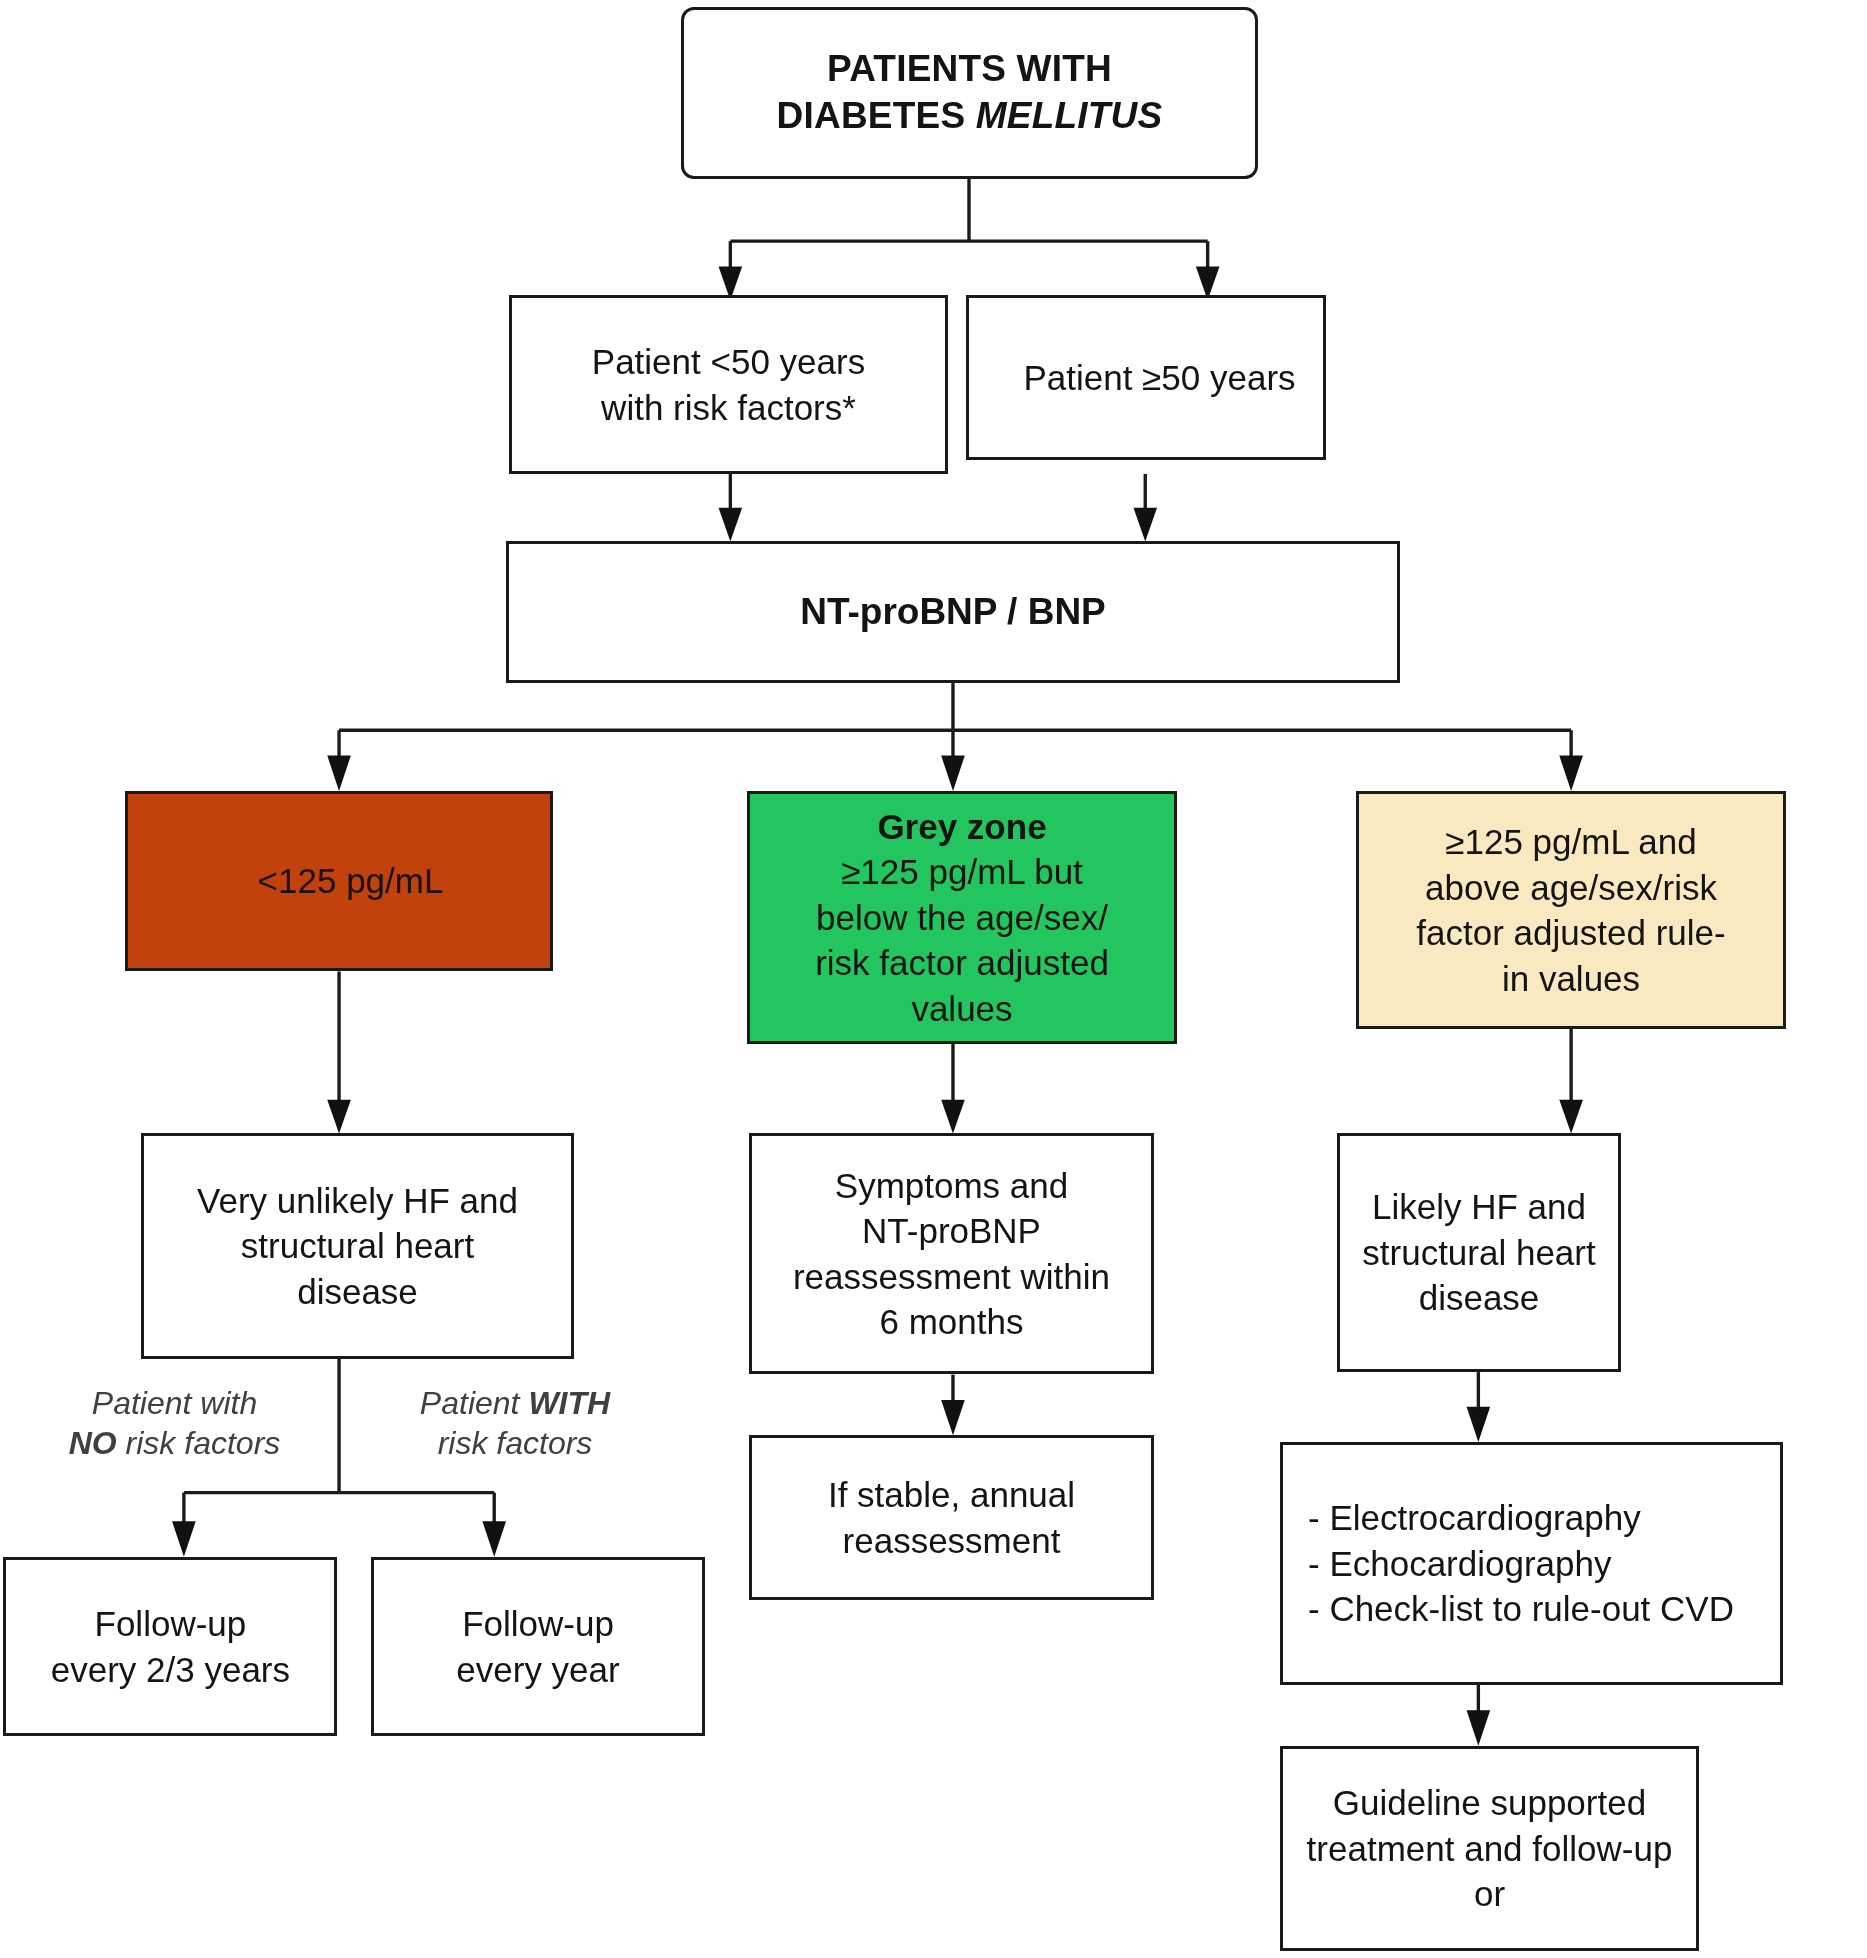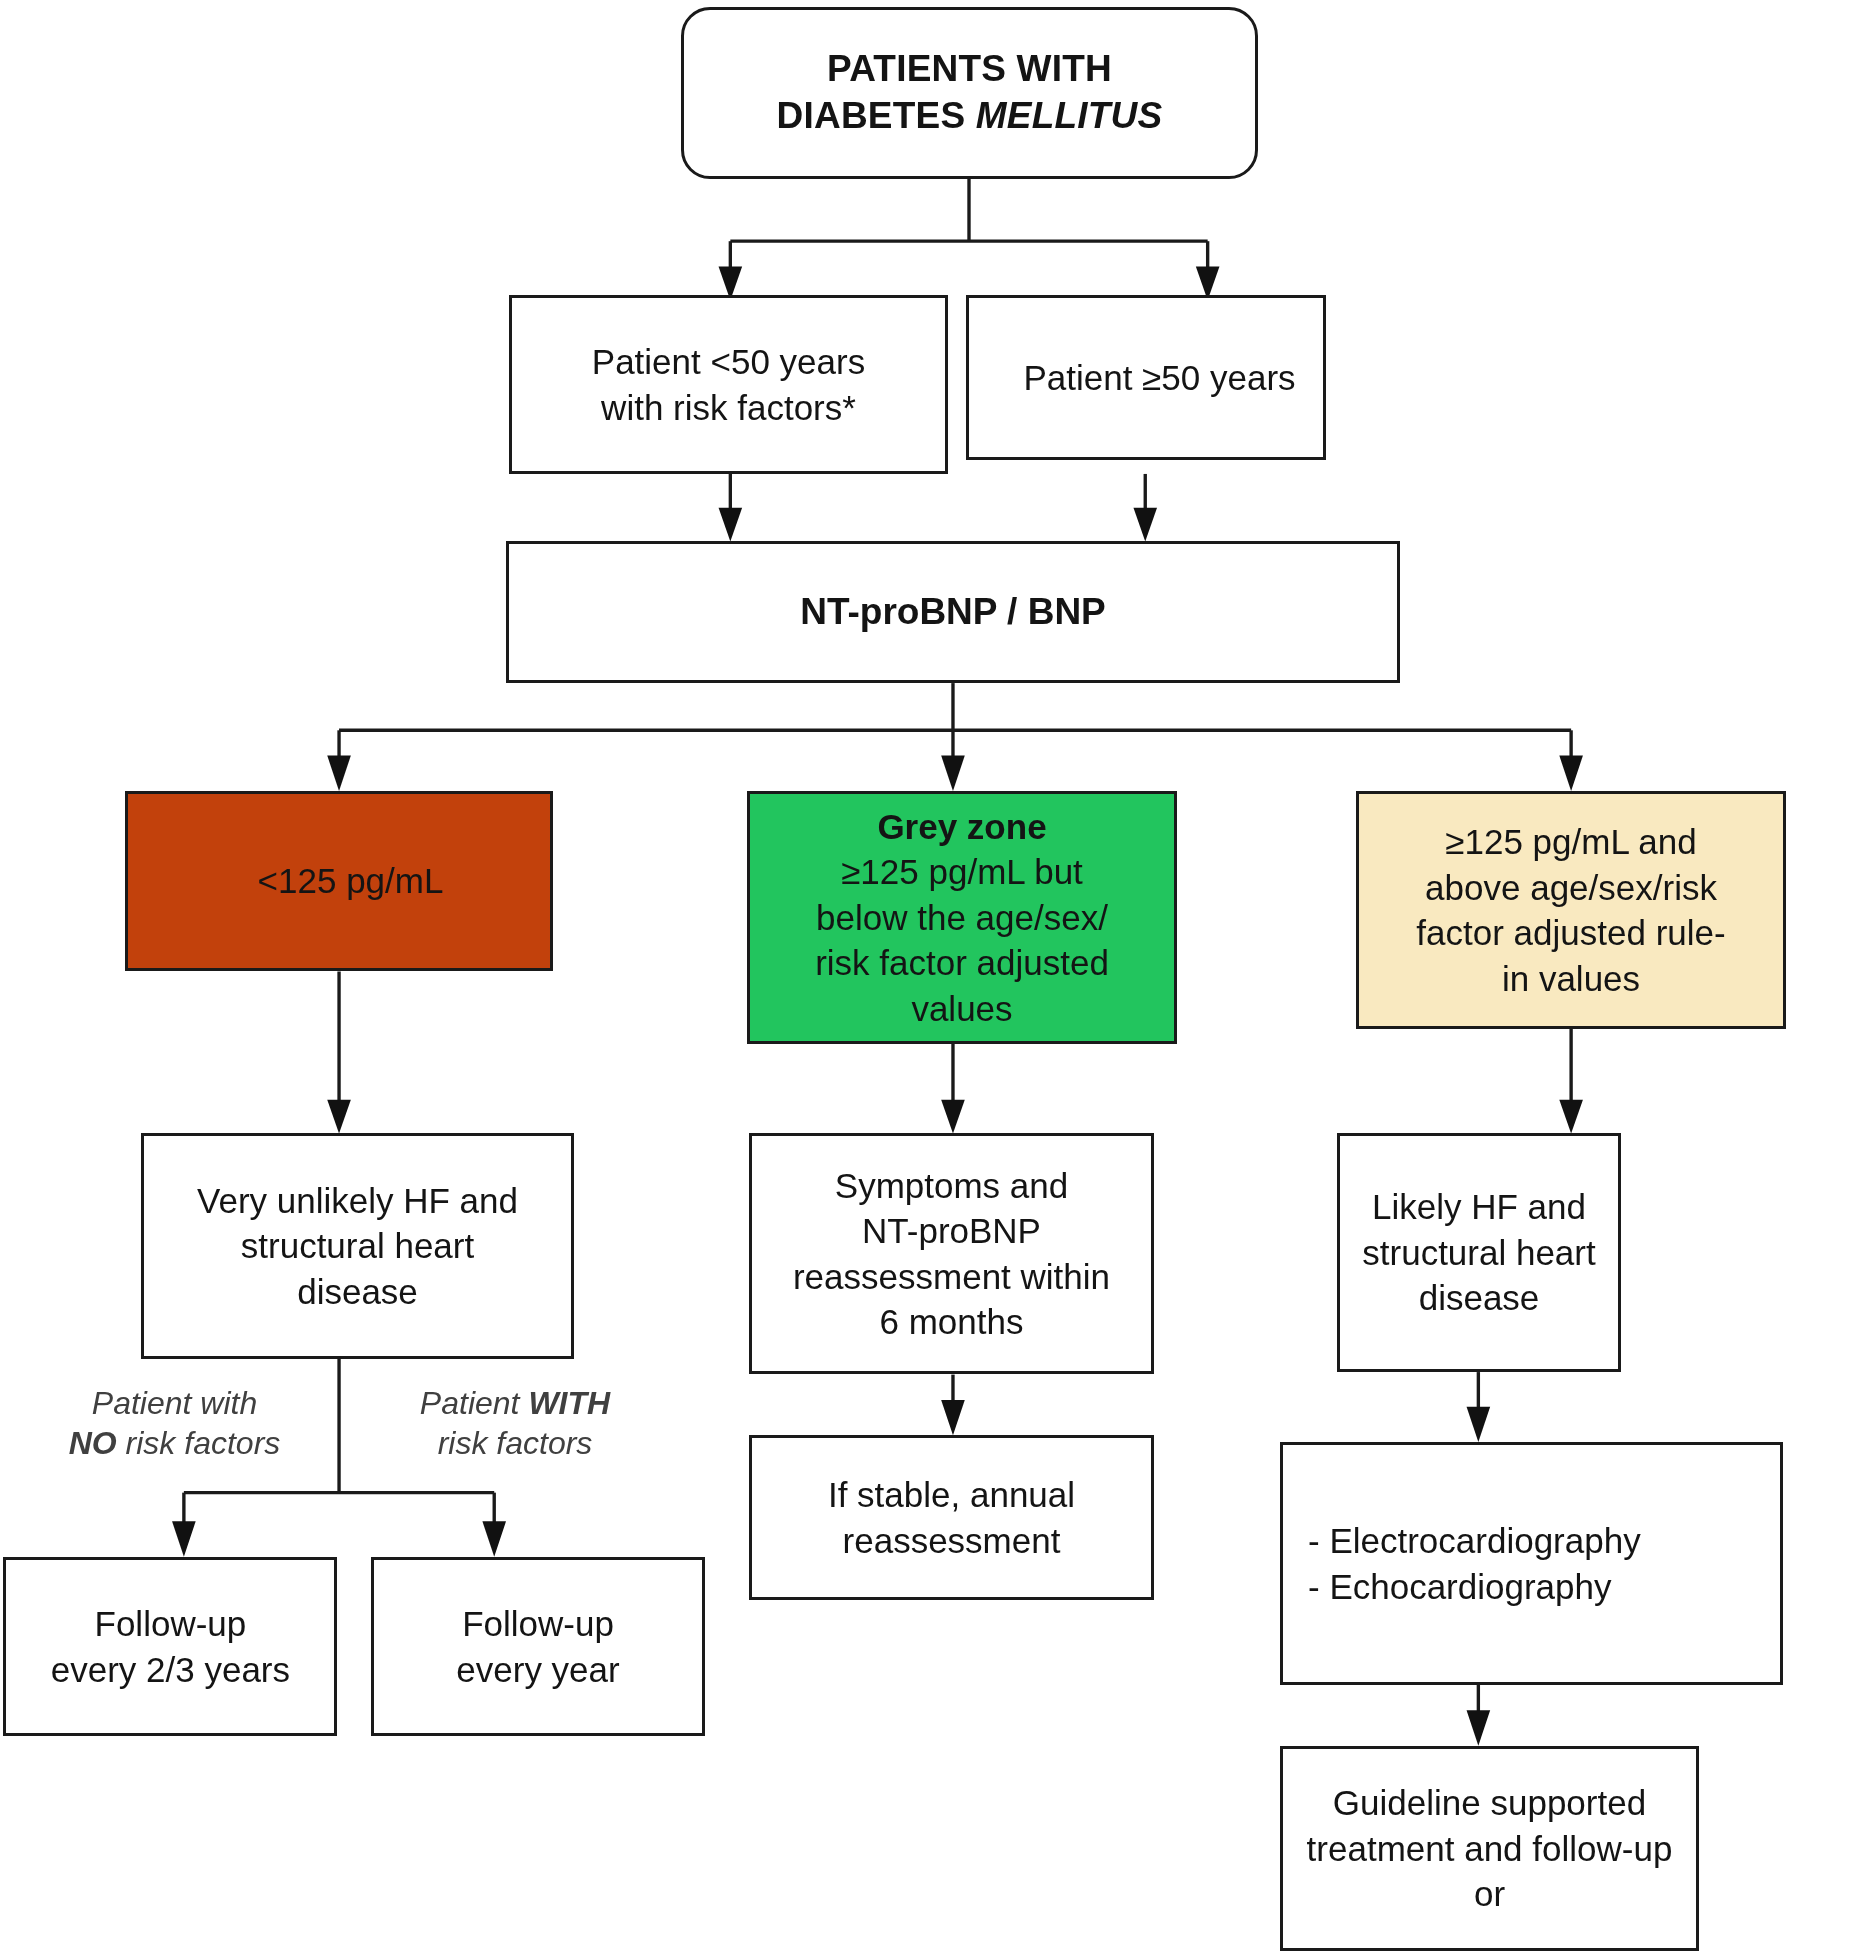--- a/index.html
+++ b/index.html
@@ -31,21 +31,21 @@
     justify-content: center;
     text-align: center;
     color: #141414;
     font-size: 35px;
     line-height: 1.30;
     padding: 5px 10px;
     font-weight: 400;
   }
   .node .txt { display: block; width: 100%; }
   .node.rounded {
-    border-radius: 29px;
+    border-radius: 13px;
     font-weight: bold;
     font-size: 37px;
     line-height: 1.26;
     letter-spacing: 0.2px;
   }
   .node.strong { font-weight: bold; font-size: 37px; }
   .node.green { background: #c2410c; padding-left: 33px; }
   .node.grey  { background: #22c55e; }
   .node.yellow{ background: #f9e9c0; }
   .node.leftalign { justify-content: flex-start; text-align: left; padding-left: 25px; }
@@ -215,20 +215,21 @@
     <span>Likely HF and</span><br>
     <span>structural heart</span><br>
     <span>disease</span>
   </span>
 </div>
 
 <div class="node leftalign" style="left:1280px; top:1442px; width:503px; height:243px;">
   <span class="txt">
     <span>- Electrocardiography</span><br>
     <span>- Echocardiography</span><br>
+    <span>- Check-list to rule-out CVD</span>
   </span>
 </div>
 
 <div class="node" style="left:1280px; top:1746px; width:419px; height:205px;">
   <span class="txt">
     <span>Guideline supported</span><br>
     <span>treatment and follow-up or</span><br>
   </span>
 </div>
 

